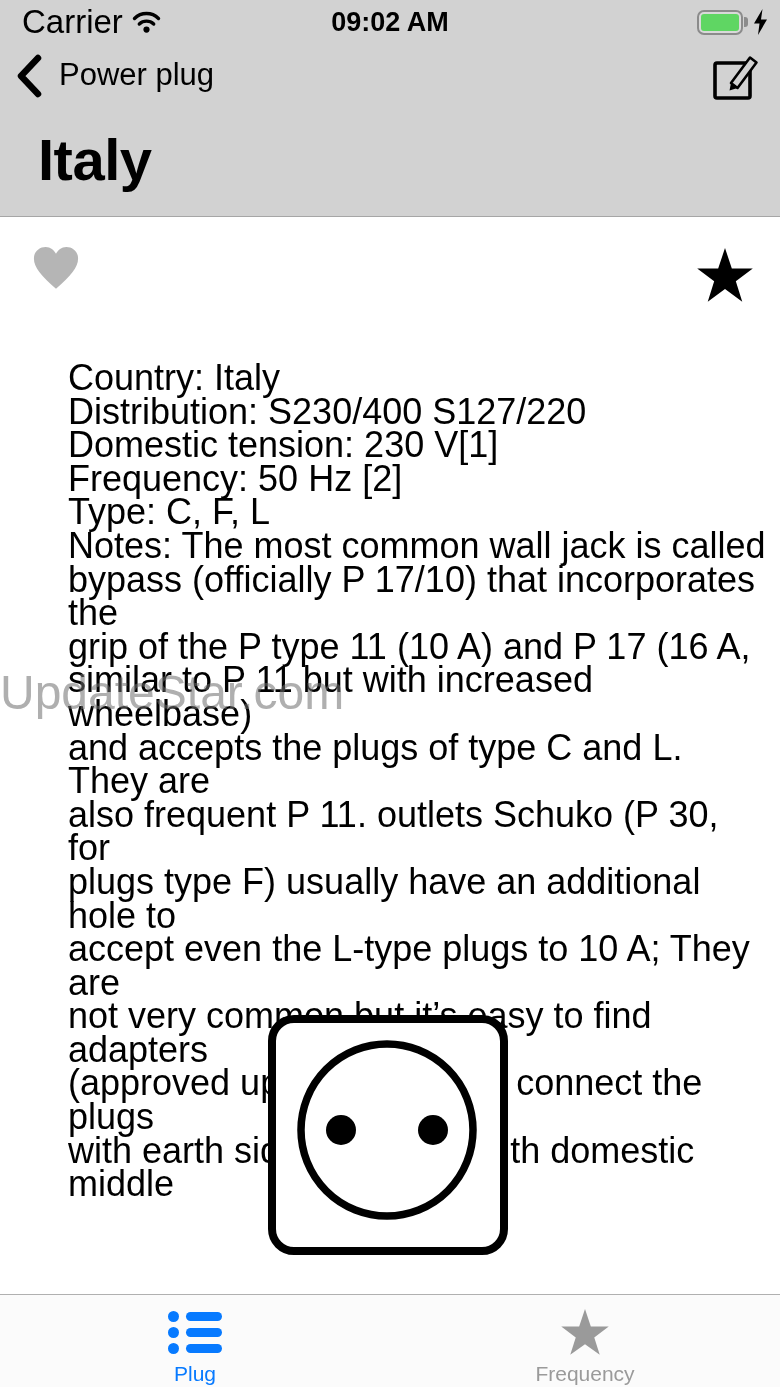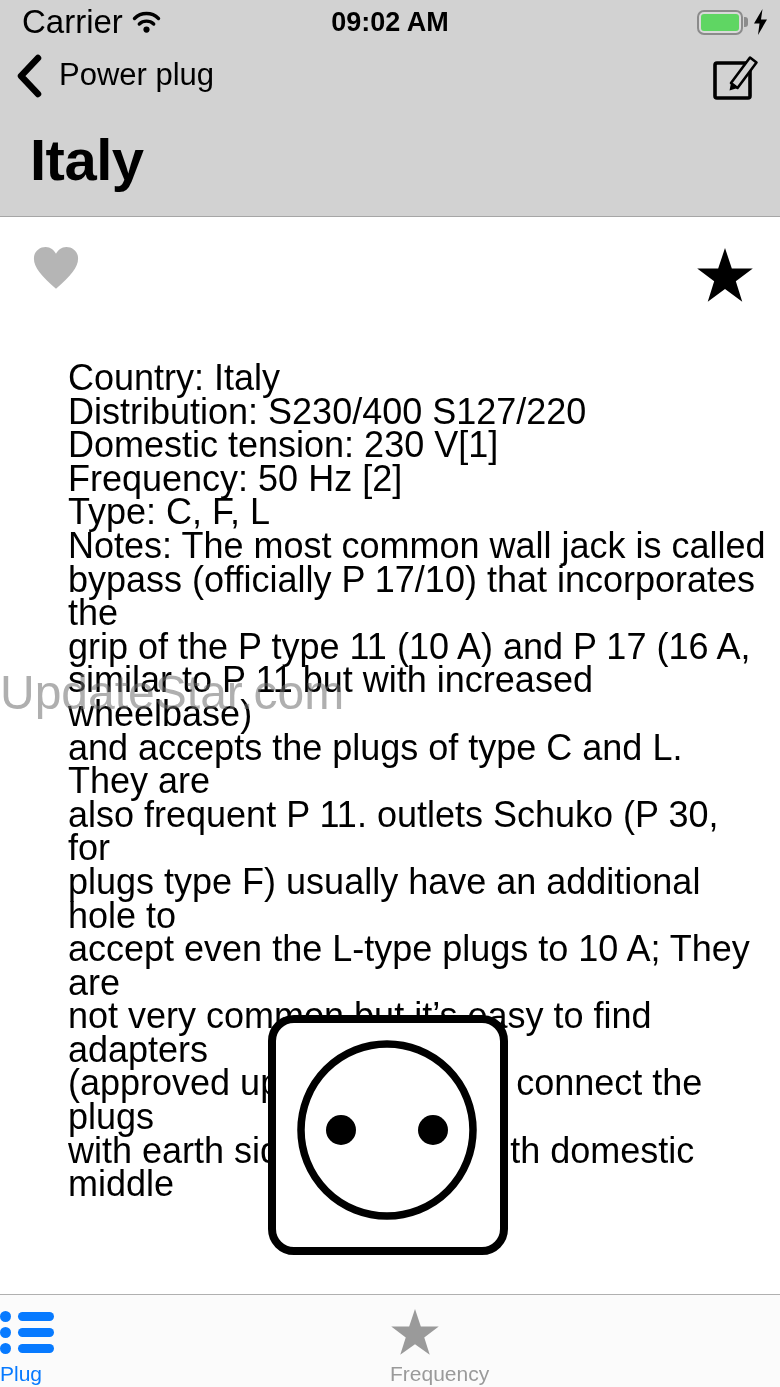--- a/index.html
+++ b/index.html
@@ -55,21 +55,21 @@
     background: none; border: none; padding: 0; cursor: pointer;
     color: #000; font-family: inherit;
   }
   .back-label { font-size: 31px; line-height: 1; padding-bottom: 3px; }
   .edit-button { margin-left: auto; background: none; border: none; padding: 0; cursor: pointer; display: flex; }
 
   .large-title {
     font-size: 58px;
     font-weight: bold;
     letter-spacing: -0.5px;
-    padding: 22px 0 0 30px;
+    padding: 22px 0 0 38px;
     line-height: 1.05;
   }
 
   
   .content { position: relative; height: 1075px; background: #fff; }
   .heart-button {
     position: absolute; left: 32px; top: 28px;
     background: none; border: none; padding: 0; cursor: pointer; display: flex;
   }
   .fav-star-button {
@@ -98,21 +98,21 @@
   
   .tab-bar {
     position: absolute; left: 0; right: 0; bottom: 0;
     height: 93px;
     background: #fbfbfb;
     border-top: 1px solid #b0b0b0;
     display: flex;
   }
   .tab {
     flex: 1;
-    display: flex; flex-direction: column; align-items: flex-start;
+    display: flex; flex-direction: column; align-items: center;
     padding-top: 14px;
     background: none; border: none; cursor: pointer;
     font-family: inherit;
   }
   .tab-icon-wrap { height: 47px; display: flex; align-items: center; justify-content: center; }
   .list-icon { display: flex; flex-direction: column; gap: 5px; }
   .list-row { display: flex; align-items: center; gap: 7px; }
   .list-dot { width: 11px; height: 11px; border-radius: 50%; background: #077aff; }
   .list-bar { width: 36px; height: 9px; border-radius: 4.5px; background: #077aff; }
   .tab-label { font-size: 21px; margin-top: 6px; }

